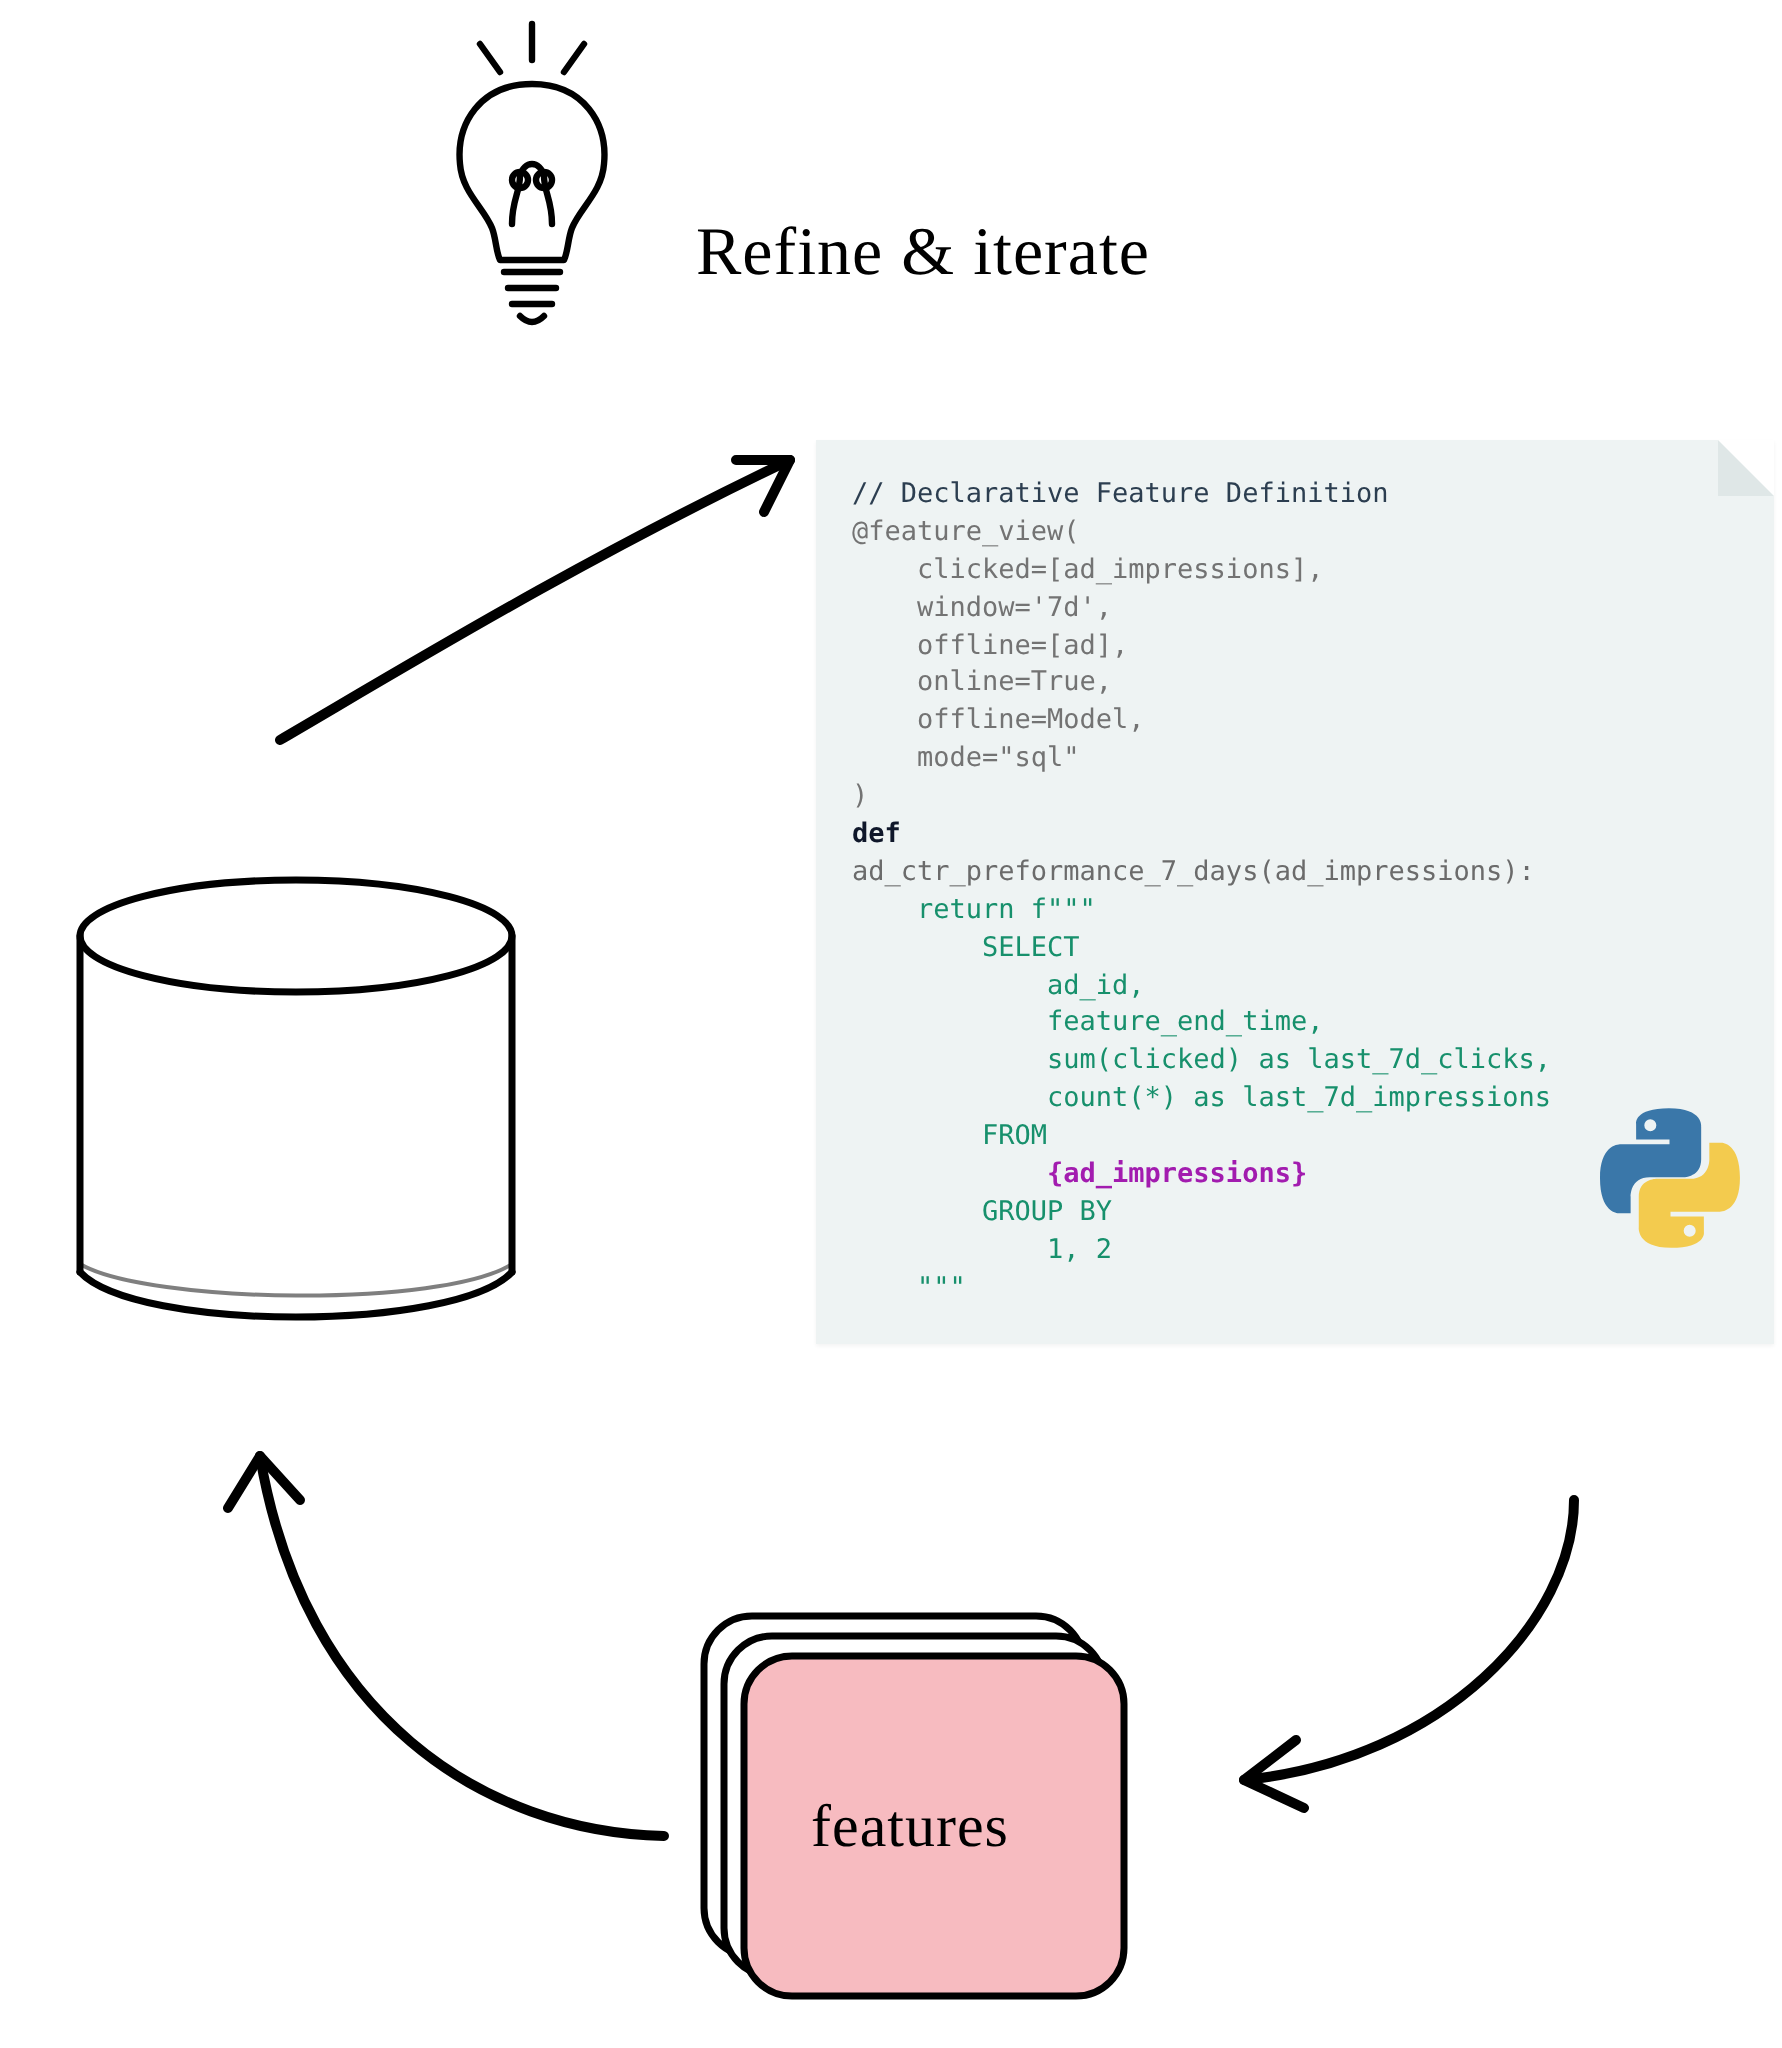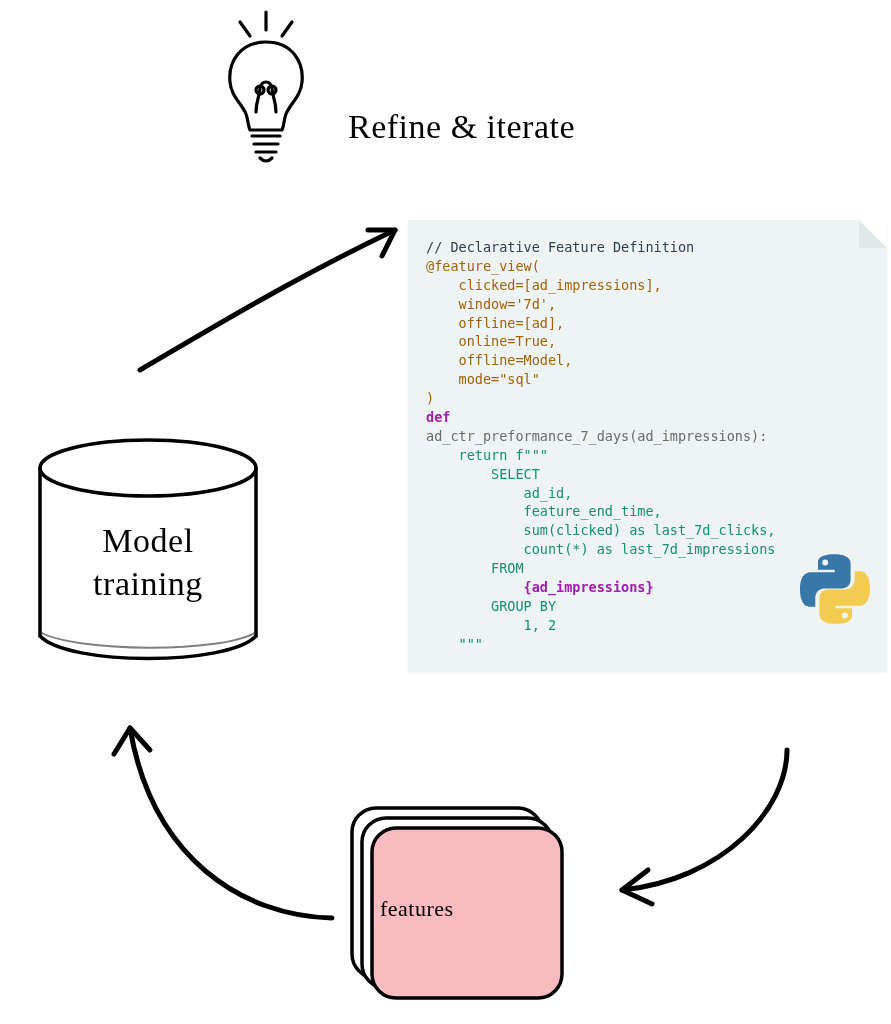--- a/index.html
+++ b/index.html
@@ -49,34 +49,35 @@
   }
   .code-card pre {
     margin: 0;
     font-family: "SFMono-Regular", ui-monospace, "Menlo", "Consolas", monospace;
     font-size: 13.5px;
     line-height: 1.4;
     white-space: pre;
     color: #666;
   }
   .c-comment { color: #2c3e50; text-align: center; }
-  .c-dec     { color: #a16207; } 
-  .c-kw      { color: #a21caf; font-weight: 600; } 
+  .c-dec     { color: #737373; } 
+  .c-kw      { color: #0f172a; font-weight: 600; } 
   .c-sql     { color: #17906c; }
   .c-plain   { color: #6b6b6b; }
   .c-red     { color: #a21caf; font-weight: 600; }
 
   
   .cylinder-label {
     text-align: center;
   }
 
   
   .features-label {
-    font-size: 22px;
+    text-align: center;
+    font-size: 30px;
   }
 
   svg { display:block; }
 </style>
 </head>
 <body>
 
 <div class="stage">
 
   <div class="abs" style="left:206px; top:8px;">
@@ -150,22 +151,20 @@
       <g stroke="#000" stroke-width="3.5" fill="none" stroke-linecap="round" stroke-linejoin="round">
         <ellipse cx="120" cy="32" rx="108" ry="28"></ellipse>
         <path d="M12 32 L12 200"></path>
         <path d="M228 32 L228 200"></path>
         <path d="M12 200 C 40 230, 200 230, 228 200"></path>
 
         <path d="M12 196 C 46 216, 194 218, 228 196" stroke-width="2" opacity="0.5"></path>
       </g>
     </svg>
   </div>
-  <div class="abs hand cylinder-label" style="left:60px; top:520px; width:176px; font-size:34px;">Model
-training</div>
 
   <div class="abs" style="left:92px; top:688px;">
     <svg width="260" height="260" viewBox="0 0 260 260">
       <g stroke="#000" stroke-width="5" fill="none" stroke-linecap="round" stroke-linejoin="round">
         <path d="M240 230 C 150 228, 60 170, 38 40"></path>
         <path d="M38 40 L22 66 M38 40 L58 62"></path>
       </g>
     </svg>
   </div>
 

